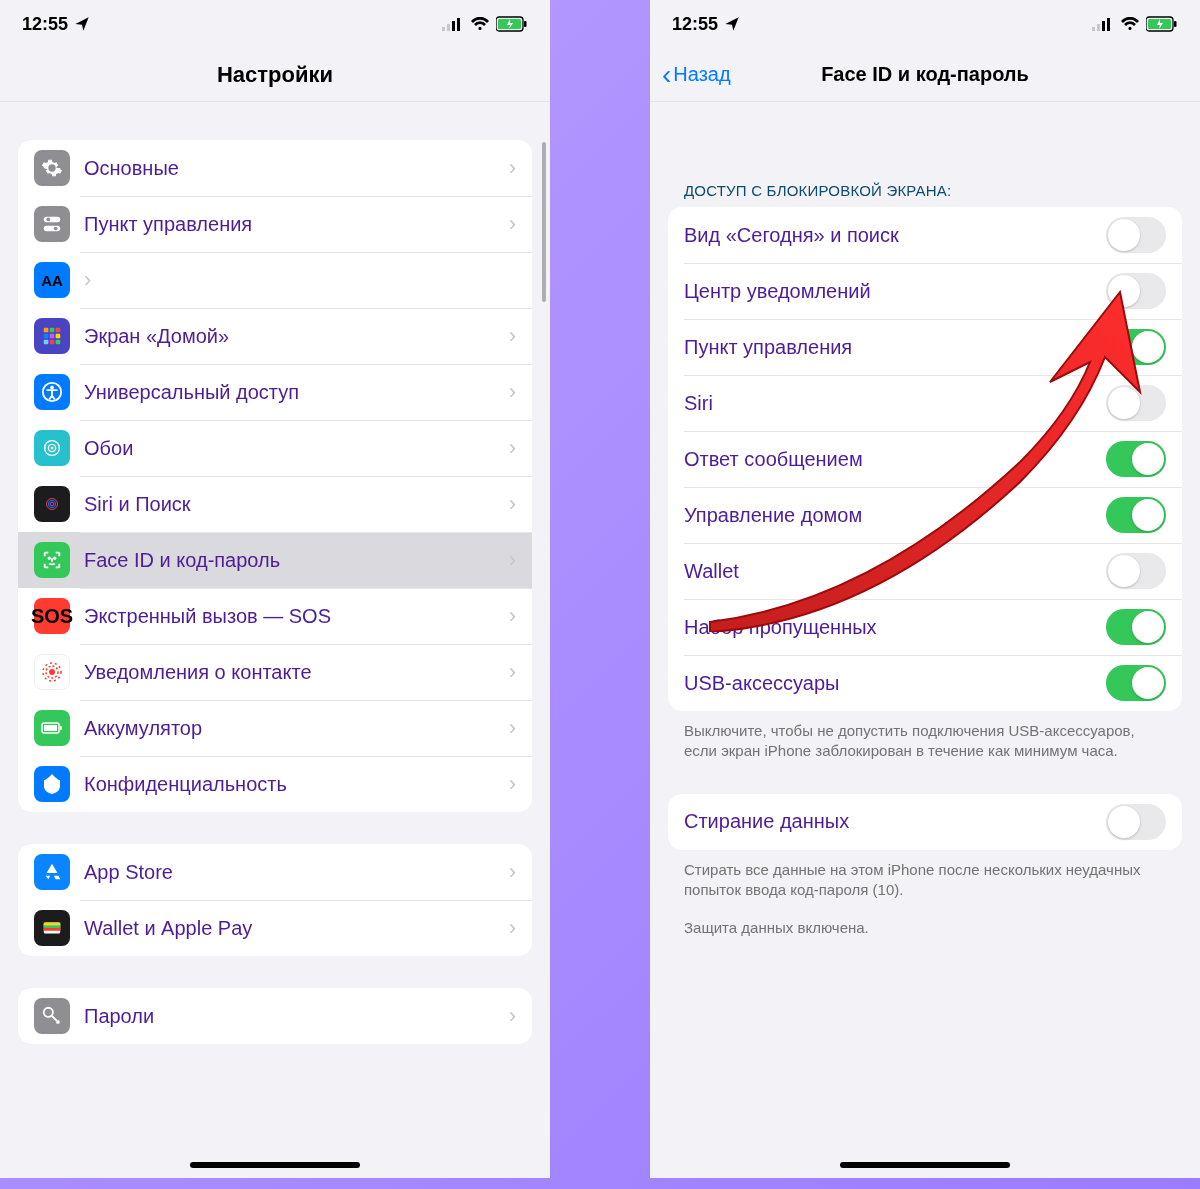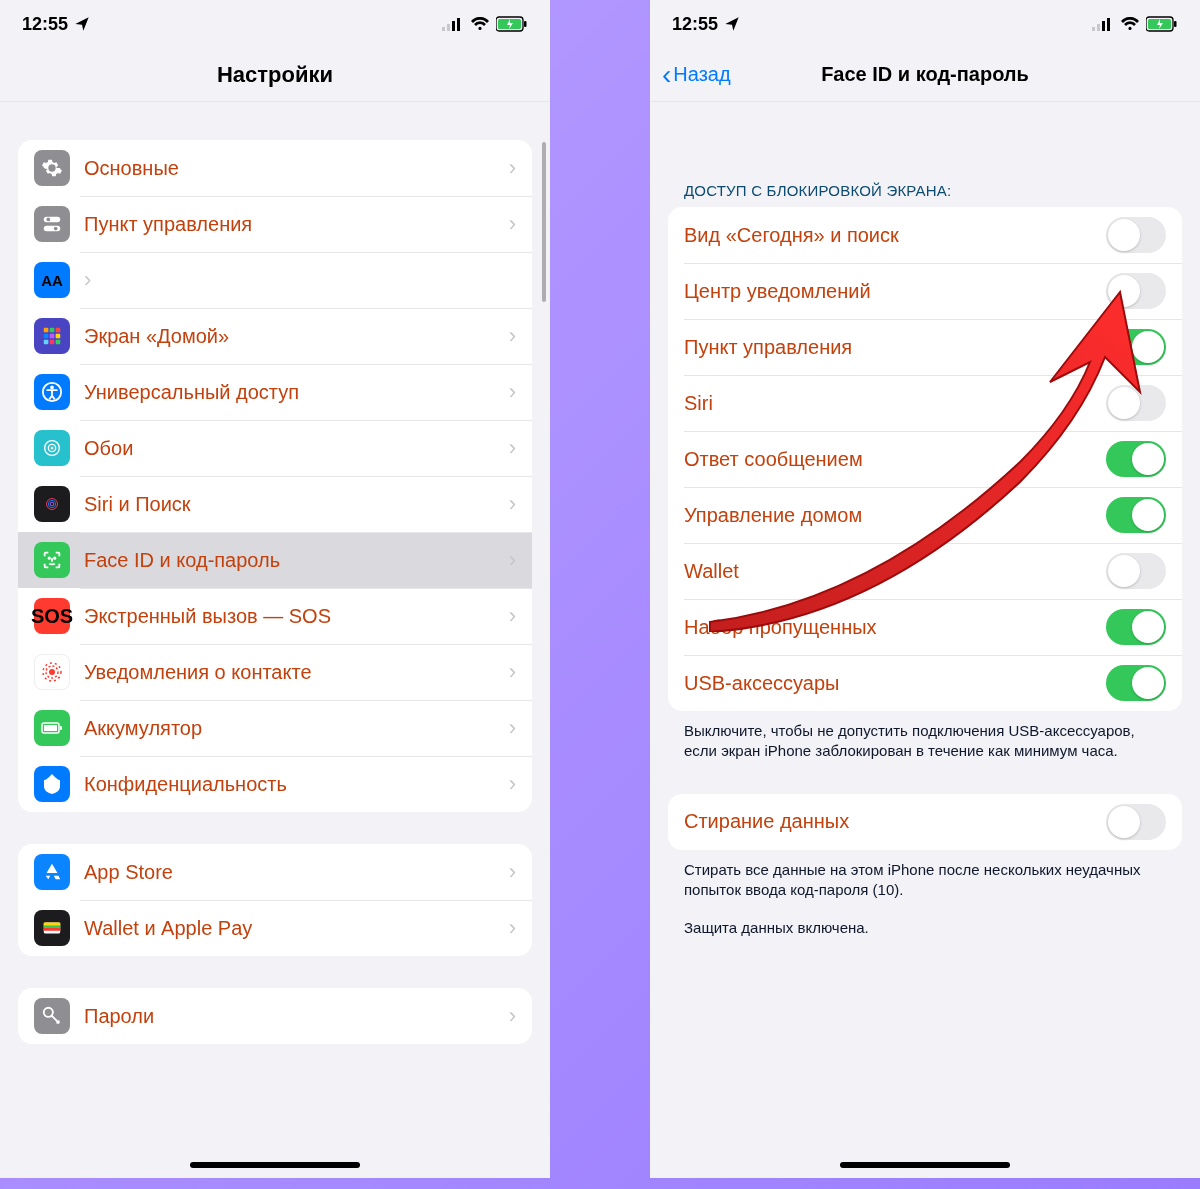--- a/index.html
+++ b/index.html
@@ -52,41 +52,41 @@
     border-radius: 14px;
     overflow: hidden;
   }
   .group.first { margin-top: 38px; }
   .group-header {
     margin: 30px 34px 8px 34px;
     font-size: 15px; color: #0c4a6e; letter-spacing: 0.2px;
   }
   .group-footer {
     margin: 10px 34px 0 34px;
-    font-size: 15px; color: #0f172a; line-height: 1.35;
+    font-size: 15px; color: #737373; line-height: 1.35;
   }
 
   .row {
     display: flex; align-items: center;
     min-height: 56px;
     padding: 0 16px;
     position: relative;
   }
   .row + .row::before {
     content: ""; position: absolute; left: 62px; right: 0; top: 0;
     height: 1px; background: #e5e5ea;
   }
   .row.no-icon + .row.no-icon::before { left: 16px; }
   .row .icon {
     width: 36px; height: 36px; border-radius: 8px;
     display: flex; align-items: center; justify-content: center;
     margin-right: 14px; flex-shrink: 0;
     font-size: 20px; color: #000000;
   }
-  .row .label { flex: 1; font-size: 20px; color: #c2410c; }
+  .row .label { flex: 1; font-size: 20px; color: #4c1d95; }
   .row .chev {
     color: #c7c7cc; font-size: 22px; font-weight: 400;
   }
   .row.selected { background: #d9d9de; }
 
   
   .toggle {
     width: 60px; height: 36px; border-radius: 18px;
     background: #e9e9eb; position: relative; flex-shrink: 0;
   }

